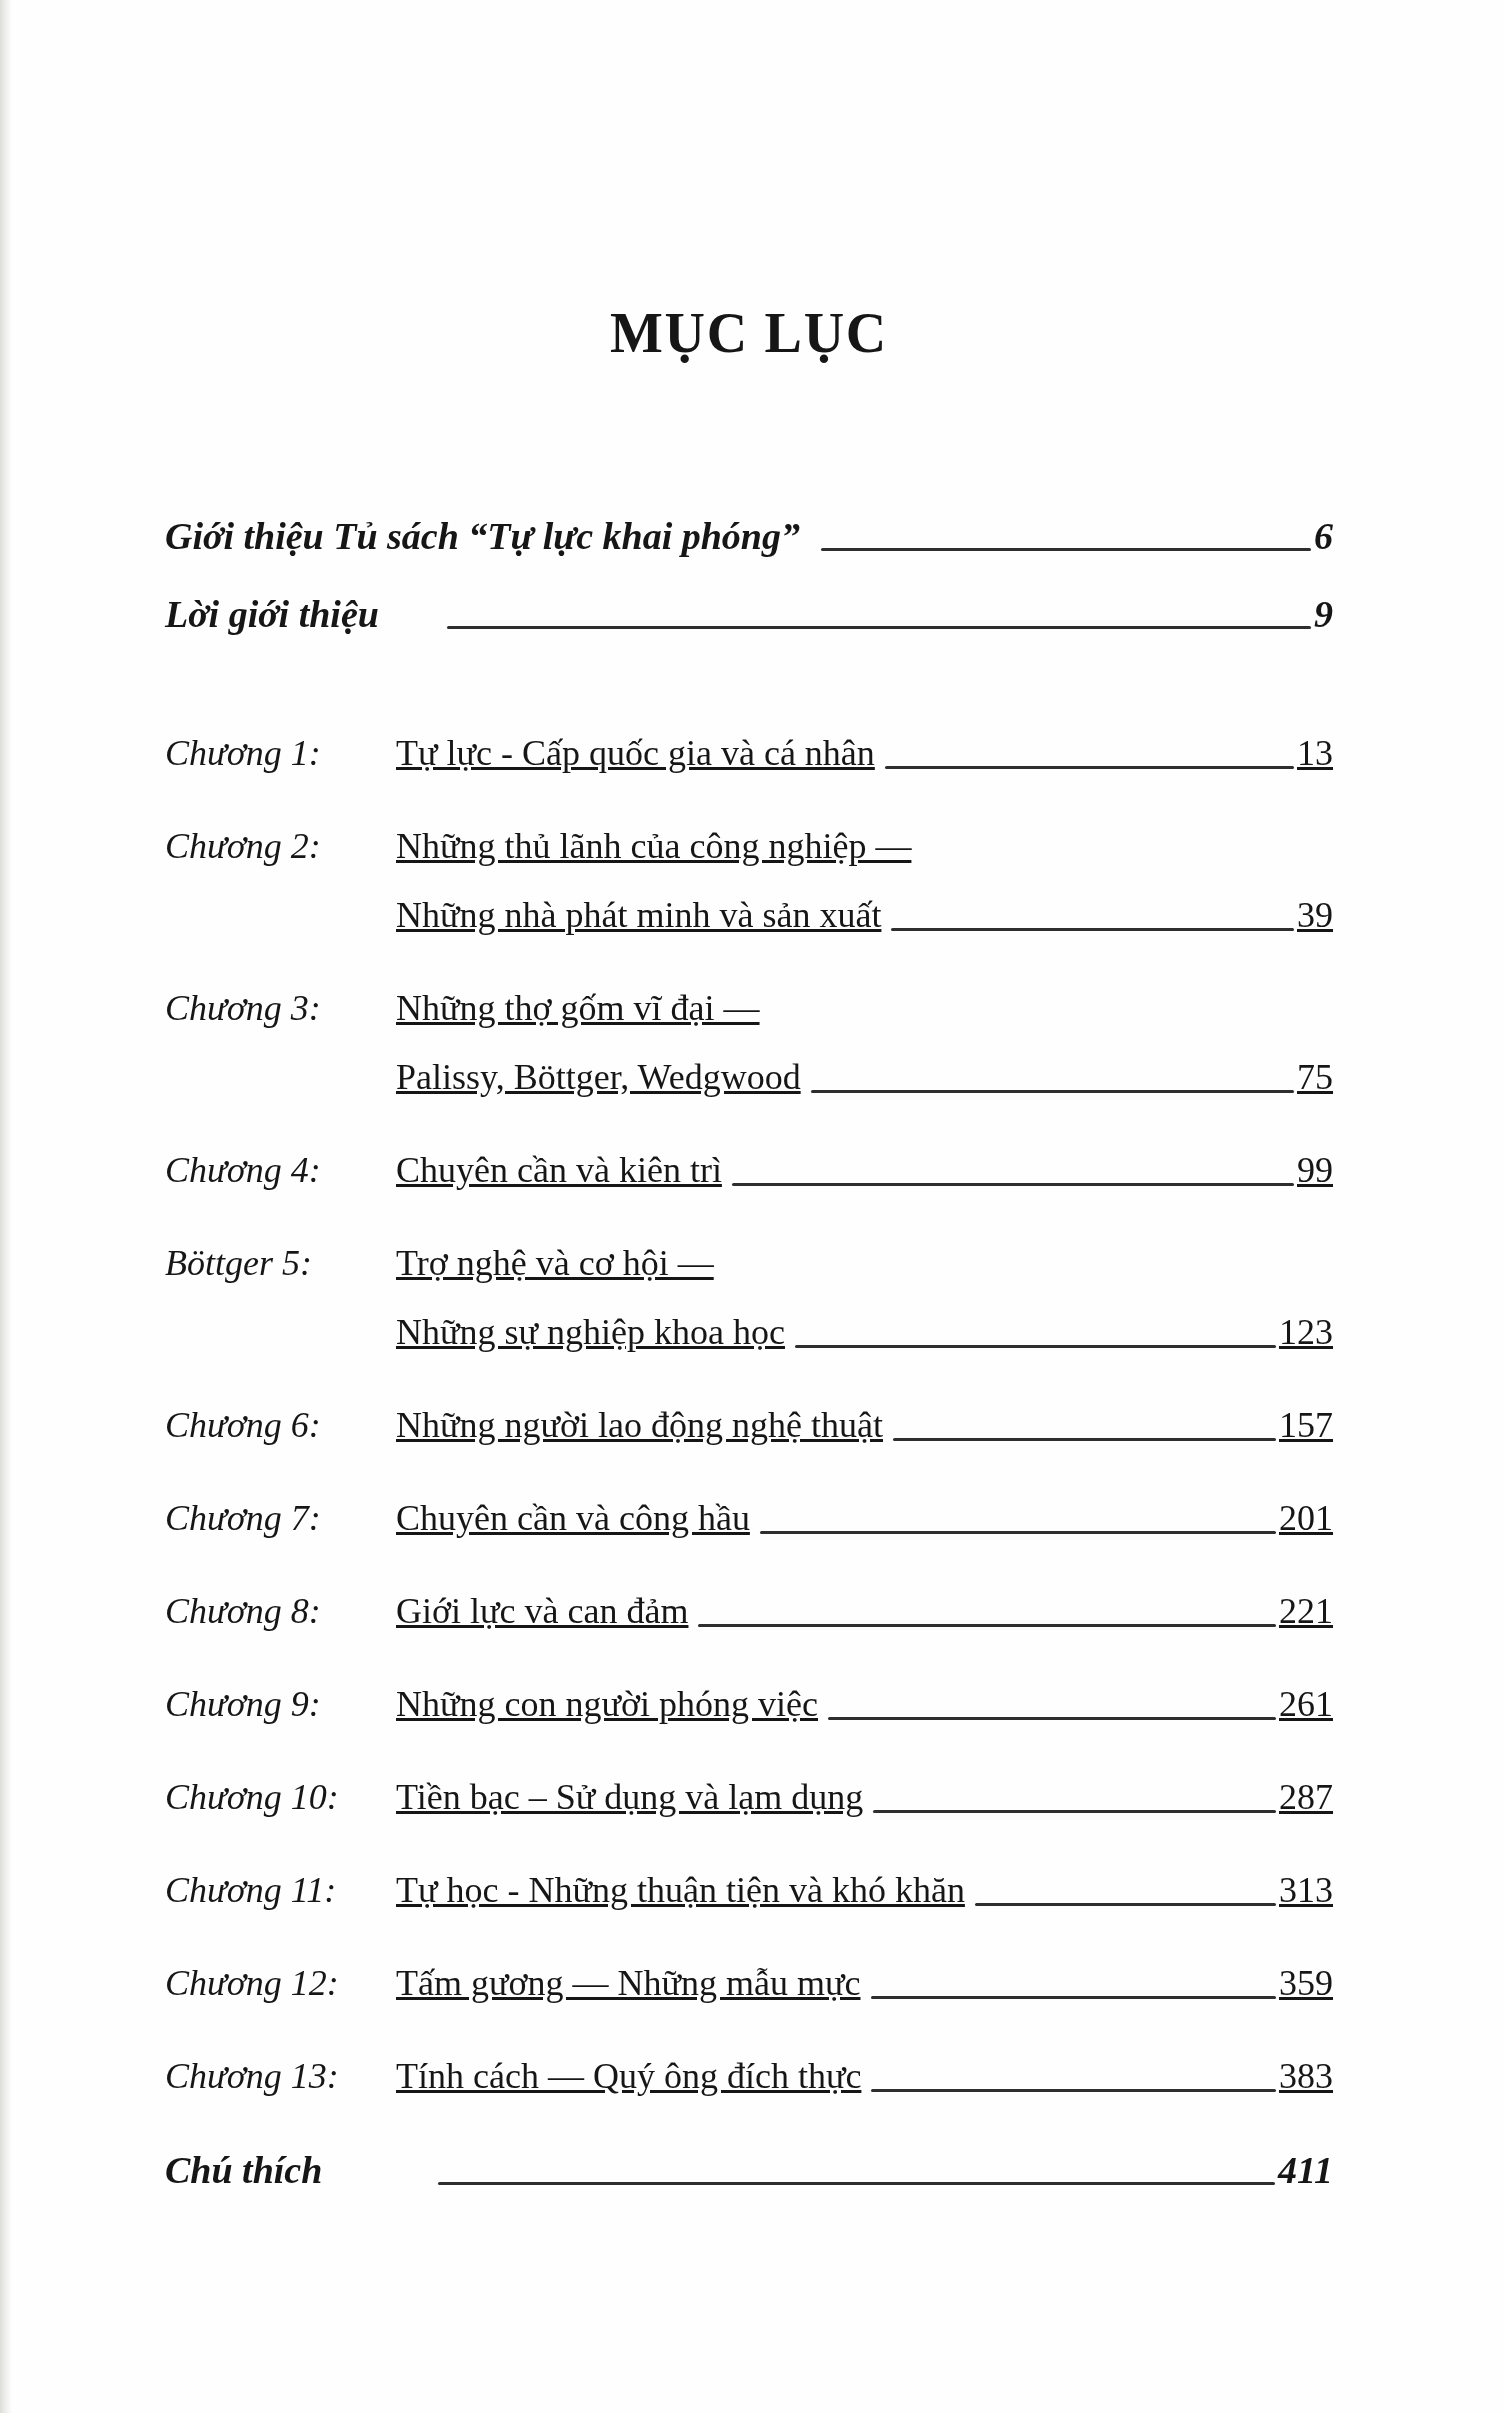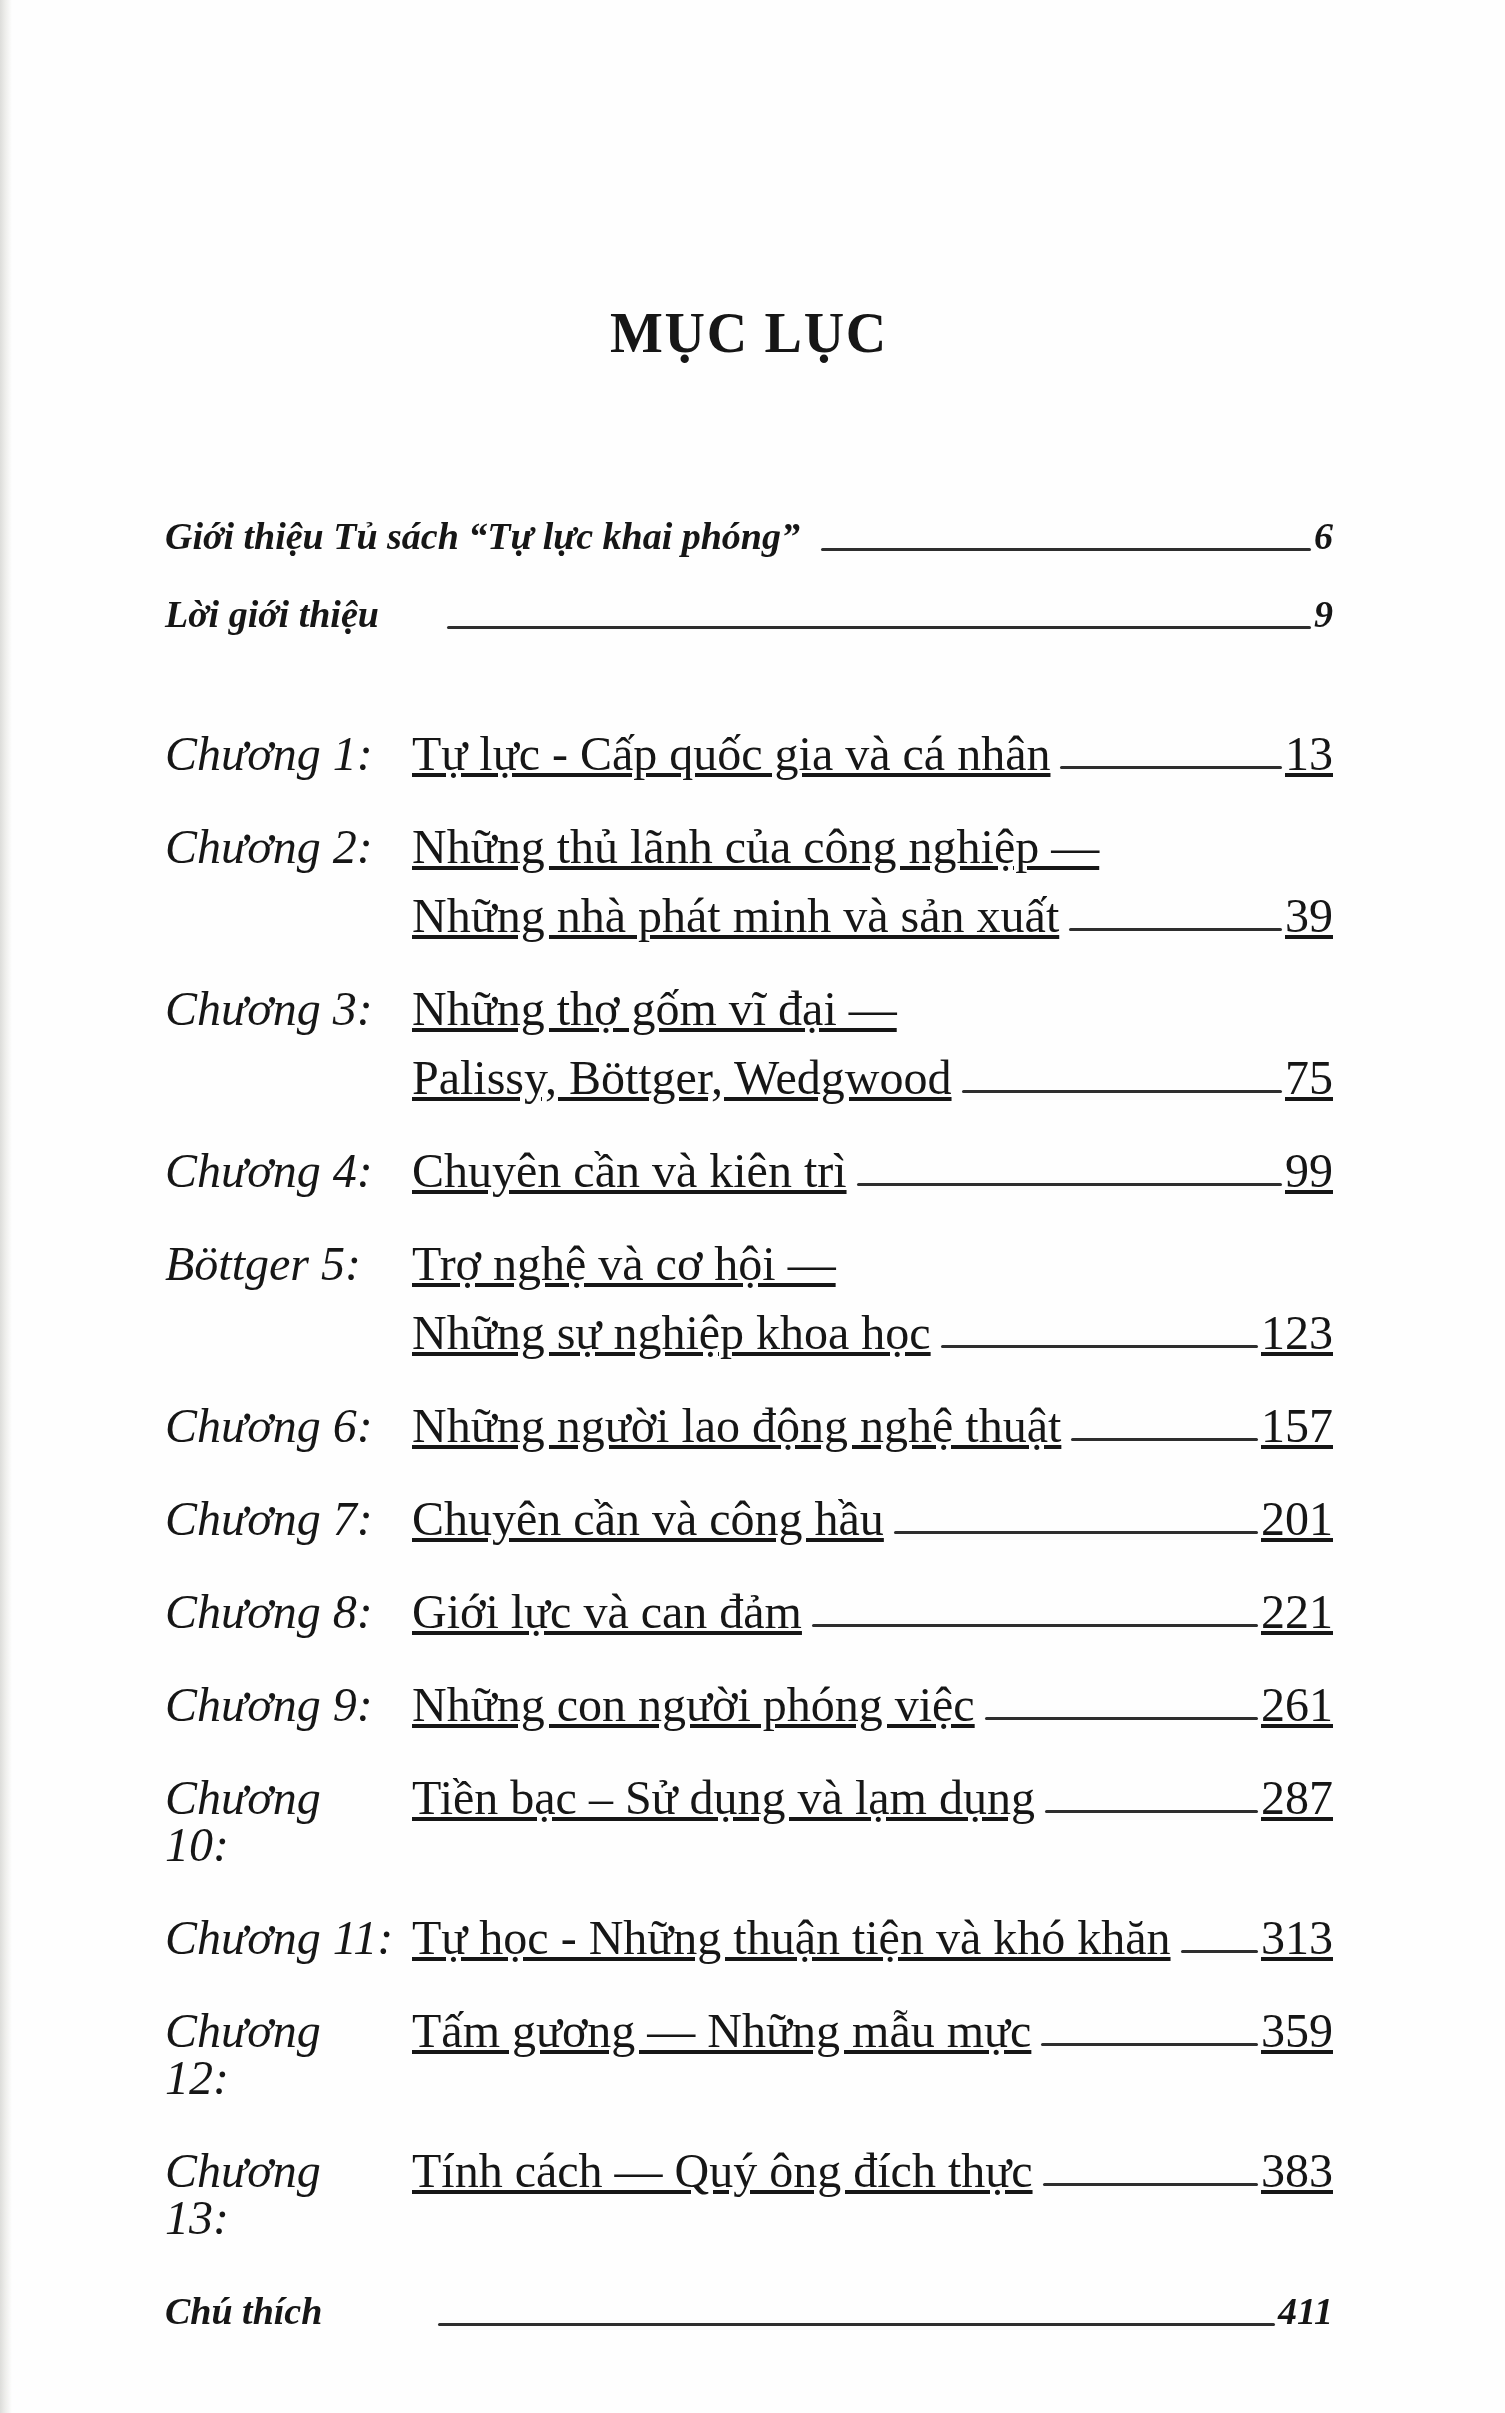--- a/index.html
+++ b/index.html
@@ -41,24 +41,23 @@
     font-style:italic;
     margin-bottom:30px;
     margin-top:8px;
   }
   .fm-row:nth-child(2) .leader{margin-left:68px;}
   .front{margin-bottom:92px;}
   .chapters{}
   .row{
     display:flex;
     align-items:flex-start;
-    font-size:48px;
+    font-size:36px;
     line-height:47px;
     margin-bottom:46px;
-    gap:16px;
   }
   .label{
     width:231px;
     flex:0 0 231px;
     font-style:italic;
   }
   .content-col{flex:1;display:flex;flex-direction:column;text-decoration:underline;}
   .line{display:flex;}
   .line2{margin-top:22px;}
   .text{white-space:nowrap;}

